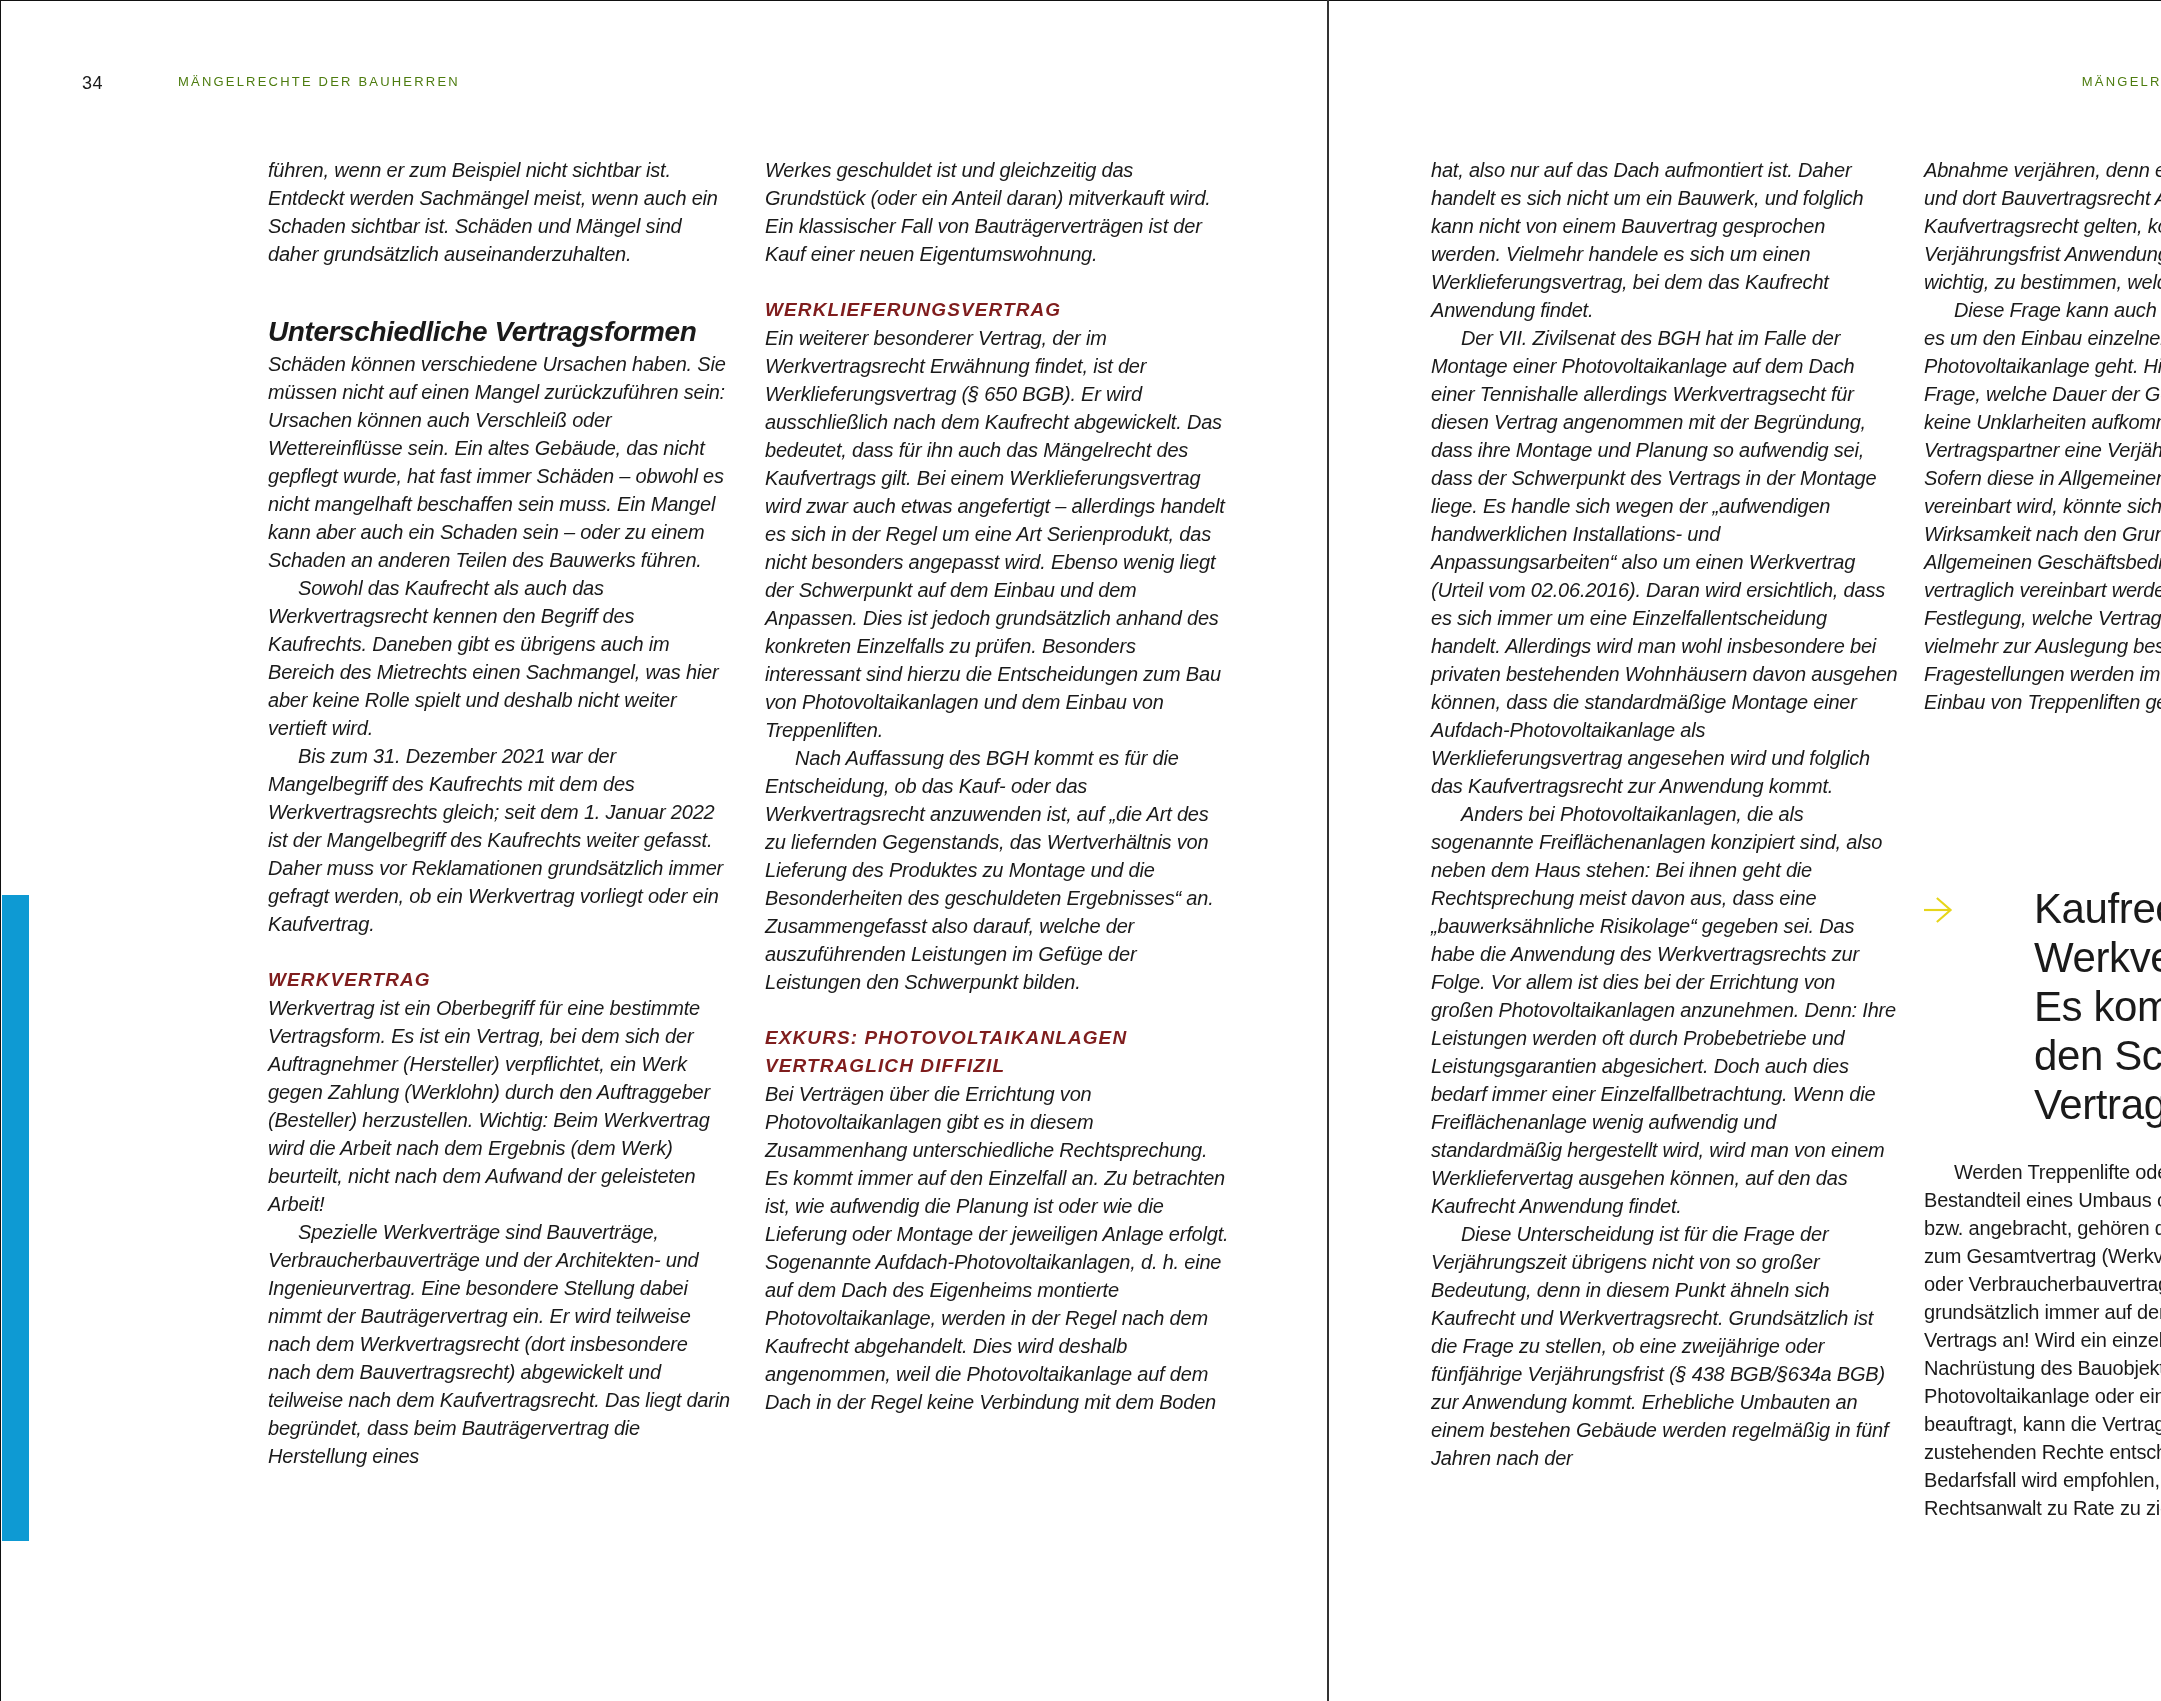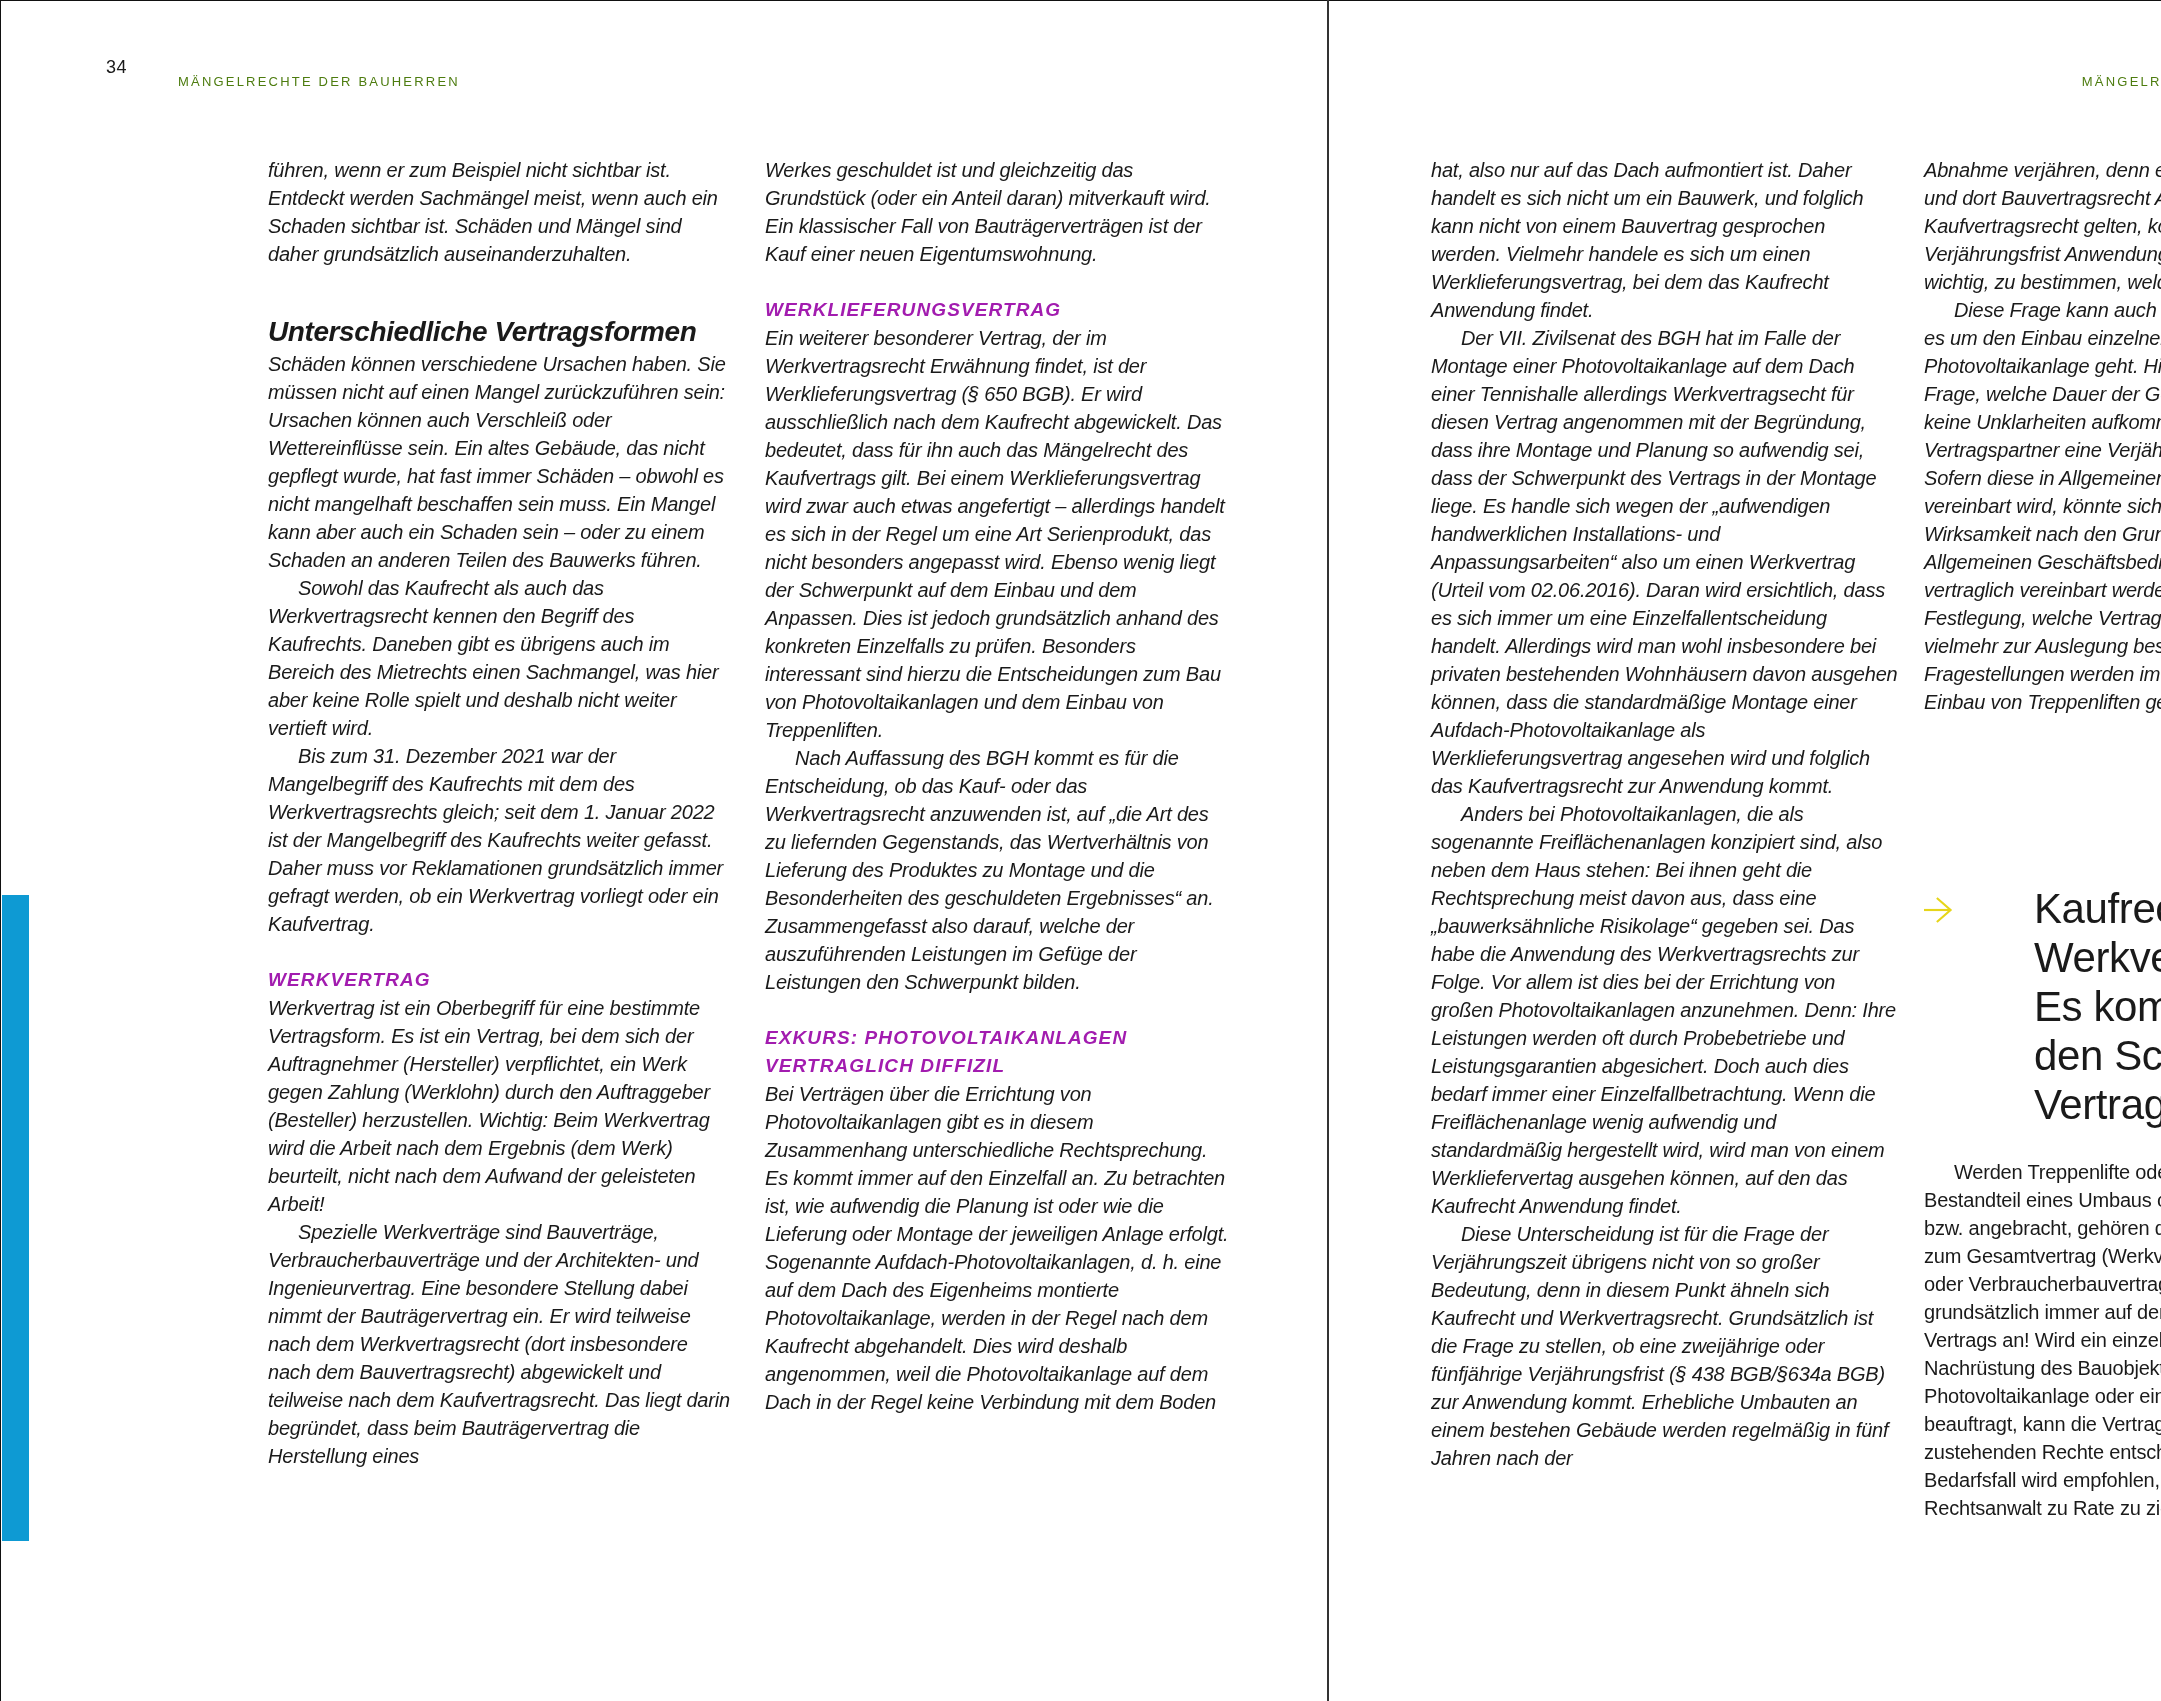--- a/index.html
+++ b/index.html
@@ -5,35 +5,35 @@
   html, body { margin: 0; padding: 0; background: #ffffff; }
   body { width: 2655px; height: 1702px; position: relative; overflow: hidden;
          font-family: "Liberation Sans", sans-serif; color: #1a1a1a; }
   .frame { position: absolute; left: 0; top: 0; width: 2655px; height: 1702px;
            box-sizing: border-box; border-top: 1.7px solid #111; border-left: 1.7px solid #111; }
   .gutter { position: absolute; left: 1327px; top: 0; width: 2.2px; height: 1702px; background: #333; }
   .page { position: absolute; top: 0; height: 1702px; width: 1326px; }
   .page.left { left: 0; }
   .page.right { left: 1329px; }
 
-  .folio { position: absolute; top: 57px; font-size: 18px; letter-spacing: 0.4px; color: #1a1a1a; margin-left: 24px; }
+  .folio { position: absolute; top: 73px; font-size: 18px; letter-spacing: 0.4px; color: #1a1a1a; }
   .runhead { position: absolute; top: 74px; font-size: 13px; letter-spacing: 2.2px; color: #4d7c0f; text-transform: uppercase; }
   .left .folio { left: 82px; }
   .left .runhead { left: 178px; }
   .right .runhead { right: 177px; text-align: right; }
 
   .tab { position: absolute; width: 27px; height: 646px; background: #0e9ad3; top: 895px; }
   .left .tab { left: 1.7px; }
 
   .col { position: absolute; top: 156px; width: 467px; font-size: 20px; line-height: 28px;
          font-family: "Liberation Sans", sans-serif; font-stretch: condensed; letter-spacing: -0.2px; font-style: italic; }
   .col p { margin: 0; }
   .col p.ind { text-indent: 30px; }
   .col .h2 { font-weight: bold; font-size: 28px; line-height: 35px; margin: 46px 0 1px; letter-spacing: -0.4px; }
-  .col .h3 { color: #a21caf; font-weight: bold; font-size: 19px; line-height: 28px; letter-spacing: 1.1px;
+  .col .h3 { color: #7f1d1d; font-weight: bold; font-size: 19px; line-height: 28px; letter-spacing: 1.1px;
              text-transform: uppercase; margin-top: 28px; }
   .col .h3.big { }
 
   .left .c1 { left: 268px; }
   .left .c2 { left: 765px; }
   .right .c3 { left: 102px; }
   .right .c4 { left: 595px; }
 
   .quote { position: absolute; left: 595px; top: 884px; width: 476px; }
   .quote .arrow { position: absolute; left: 0; top: 13px; width: 30px; height: 26px; }

